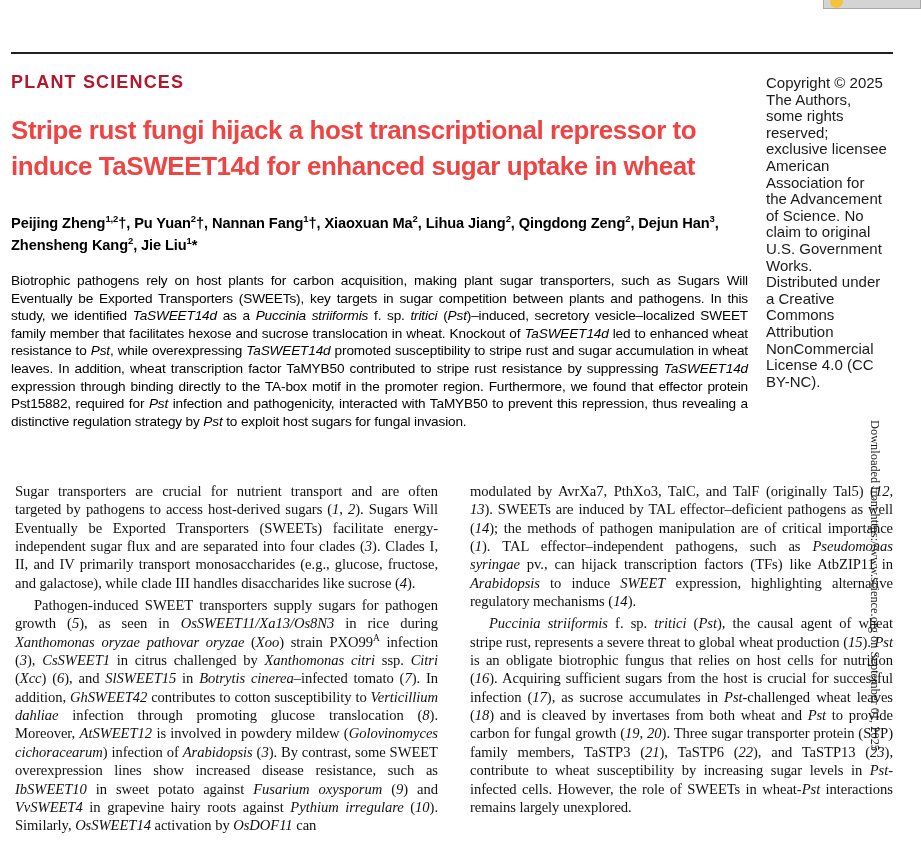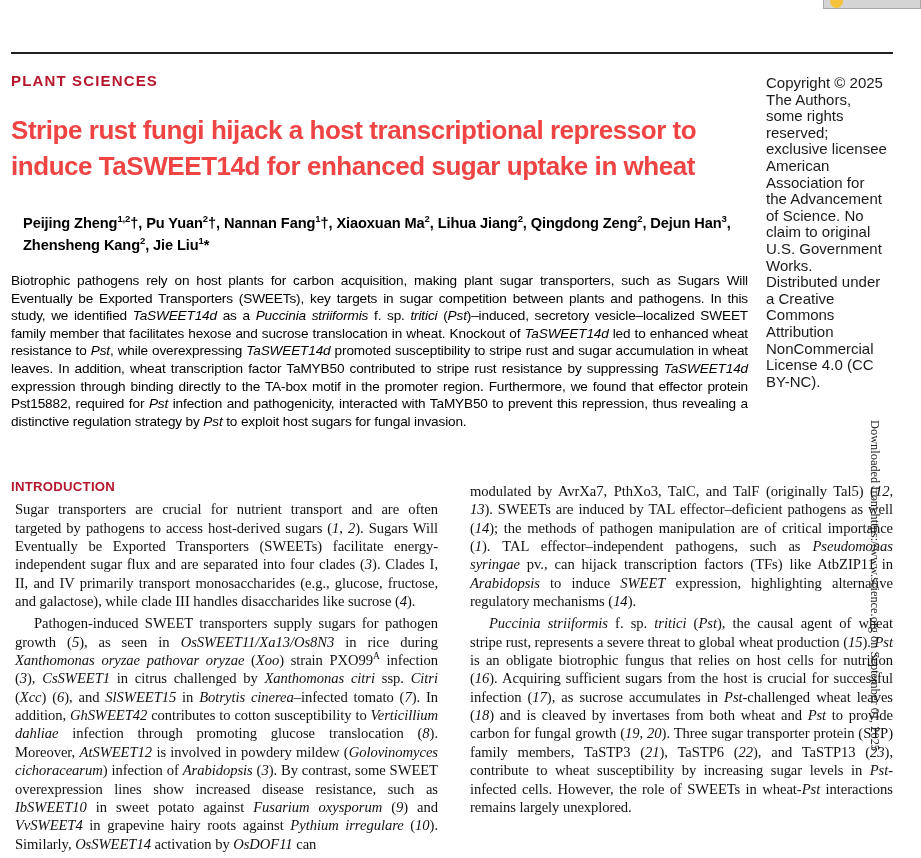--- a/index.html
+++ b/index.html
@@ -73,21 +73,21 @@
     height: 1.6px;
     background: #231f20;
   }
 
   
   .kicker {
     position: absolute;
     left: 11px;
     top: 72px;
     font-family: "Liberation Sans", sans-serif;
-    font-size: 15px;
+    font-size: 18px;
     font-weight: bold;
     letter-spacing: 1.15px;
     color: #b5172c;
   }
 
   
   .title {
     position: absolute;
     left: 11px;
     top: 95px;
@@ -96,21 +96,21 @@
     font-weight: bold;
     font-size: 26px;
     line-height: 36px;
     letter-spacing: -0.45px;
     color: #ef4444;
   }
 
   
   .authors {
     position: absolute;
-    left: 23px;
+    left: 11px;
     top: 212px;
     width: 730px;
     font-family: "Liberation Sans", sans-serif;
     font-weight: bold;
     font-size: 14.6px;
     line-height: 22px;
     letter-spacing: -0.1px;
   }
   .authors sup { font-size: 9.5px; vertical-align: super; line-height: 0; }
 
@@ -199,21 +199,20 @@
 
   <h1 class="title">Stripe rust fungi hijack a host transcriptional repressor to induce TaSWEET14d for enhanced sugar uptake in wheat</h1>
 
   <div class="authors">Peijing Zheng<sup>1,2</sup>†, Pu Yuan<sup>2</sup>†, Nannan Fang<sup>1</sup>†, Xiaoxuan Ma<sup>2</sup>, Lihua Jiang<sup>2</sup>, Qingdong Zeng<sup>2</sup>, Dejun Han<sup>3</sup>, Zhensheng Kang<sup>2</sup>, Jie Liu<sup>1</sup>*</div>
 
   <div class="abstract">Biotrophic pathogens rely on host plants for carbon acquisition, making plant sugar transporters, such as Sugars Will Eventually be Exported Transporters (SWEETs), key targets in sugar competition between plants and pathogens. In this study, we identified <i>TaSWEET14d</i> as a <i>Puccinia striiformis</i> f. sp. <i>tritici</i> (<i>Pst</i>)–induced, secretory vesicle–localized SWEET family member that facilitates hexose and sucrose translocation in wheat. Knockout of <i>TaSWEET14d</i> led to enhanced wheat resistance to <i>Pst</i>, while overexpressing <i>TaSWEET14d</i> promoted susceptibility to stripe rust and sugar accumulation in wheat leaves. In addition, wheat transcription factor TaMYB50 contributed to stripe rust resistance by suppressing <i>TaSWEET14d</i> expression through binding directly to the TA-box motif in the promoter region. Furthermore, we found that effector protein Pst15882, required for <i>Pst</i> infection and pathogenicity, interacted with TaMYB50 to prevent this repression, thus revealing a distinctive regulation strategy by <i>Pst</i> to exploit host sugars for fungal invasion.</div>
 
   <div class="copyright">Copyright © 2025 The Authors, some rights reserved; exclusive licensee American Association for the Advancement of Science. No claim to original U.S. Government Works. Distributed under a Creative Commons Attribution NonCommercial License 4.0 (CC BY-NC).</div>
 
   <div class="col col-left">
-    <h2>INTRODUCTION</h2>
     <p>Sugar transporters are crucial for nutrient transport and are often targeted by pathogens to access host-derived sugars (<i>1</i>, <i>2</i>). Sugars Will Eventually be Exported Transporters (SWEETs) facilitate energy-independent sugar flux and are separated into four clades (<i>3</i>). Clades I, II, and IV primarily transport monosaccharides (e.g., glucose, fructose, and galactose), while clade III handles disaccharides like sucrose (<i>4</i>).</p>
     <p class="indent">Pathogen-induced SWEET transporters supply sugars for pathogen growth (<i>5</i>), as seen in <i>OsSWEET11/Xa13/Os8N3</i> in rice during <i>Xanthomonas oryzae pathovar oryzae</i> (<i>Xoo</i>) strain PXO99<sup>A</sup> infection (<i>3</i>), <i>CsSWEET1</i> in citrus challenged by <i>Xanthomonas citri</i> ssp. <i>Citri</i> (<i>Xcc</i>) (<i>6</i>), and <i>SlSWEET15</i> in <i>Botrytis cinerea</i>–infected tomato (<i>7</i>). In addition, <i>GhSWEET42</i> contributes to cotton susceptibility to <i>Verticillium dahliae</i> infection through promoting glucose translocation (<i>8</i>). Moreover, <i>AtSWEET12</i> is involved in powdery mildew (<i>Golovinomyces cichoracearum</i>) infection of <i>Arabidopsis</i> (<i>3</i>). By contrast, some SWEET overexpression lines show increased disease resistance, such as <i>IbSWEET10</i> in sweet potato against <i>Fusarium oxysporum</i> (<i>9</i>) and <i>VvSWEET4</i> in grapevine hairy roots against <i>Pythium irregulare</i> (<i>10</i>). Similarly, <i>OsSWEET14</i> activation by <i>OsDOF11</i> can</p>
   </div>
 
   <div class="col col-right">
     <p>modulated by AvrXa7, PthXo3, TalC, and TalF (originally Tal5) (<i>12</i>, <i>13</i>). SWEETs are induced by TAL effector–deficient pathogens as well (<i>14</i>); the methods of pathogen manipulation are of critical importance (<i>1</i>). TAL effector–independent pathogens, such as <i>Pseudomonas syringae</i> pv., can hijack transcription factors (TFs) like AtbZIP11 in <i>Arabidopsis</i> to induce <i>SWEET</i> expression, highlighting alternative regulatory mechanisms (<i>14</i>).</p>
     <p class="indent"><i>Puccinia striiformis</i> f. sp. <i>tritici</i> (<i>Pst</i>), the causal agent of wheat stripe rust, represents a severe threat to global wheat production (<i>15</i>). <i>Pst</i> is an obligate biotrophic fungus that relies on host cells for nutrition (<i>16</i>). Acquiring sufficient sugars from the host is crucial for successful infection (<i>17</i>), as sucrose accumulates in <i>Pst</i>-challenged wheat leaves (<i>18</i>) and is cleaved by invertases from both wheat and <i>Pst</i> to provide carbon for fungal growth (<i>19</i>, <i>20</i>). Three sugar transporter protein (STP) family members, TaSTP3 (<i>21</i>), TaSTP6 (<i>22</i>), and TaSTP13 (<i>23</i>), contribute to wheat susceptibility by increasing sugar levels in <i>Pst</i>-infected cells. However, the role of SWEETs in wheat-<i>Pst</i> interactions remains largely unexplored.</p>
   </div>
 
   <div class="download-note">Downloaded from https://www.science.org on September 01, 2025</div>

